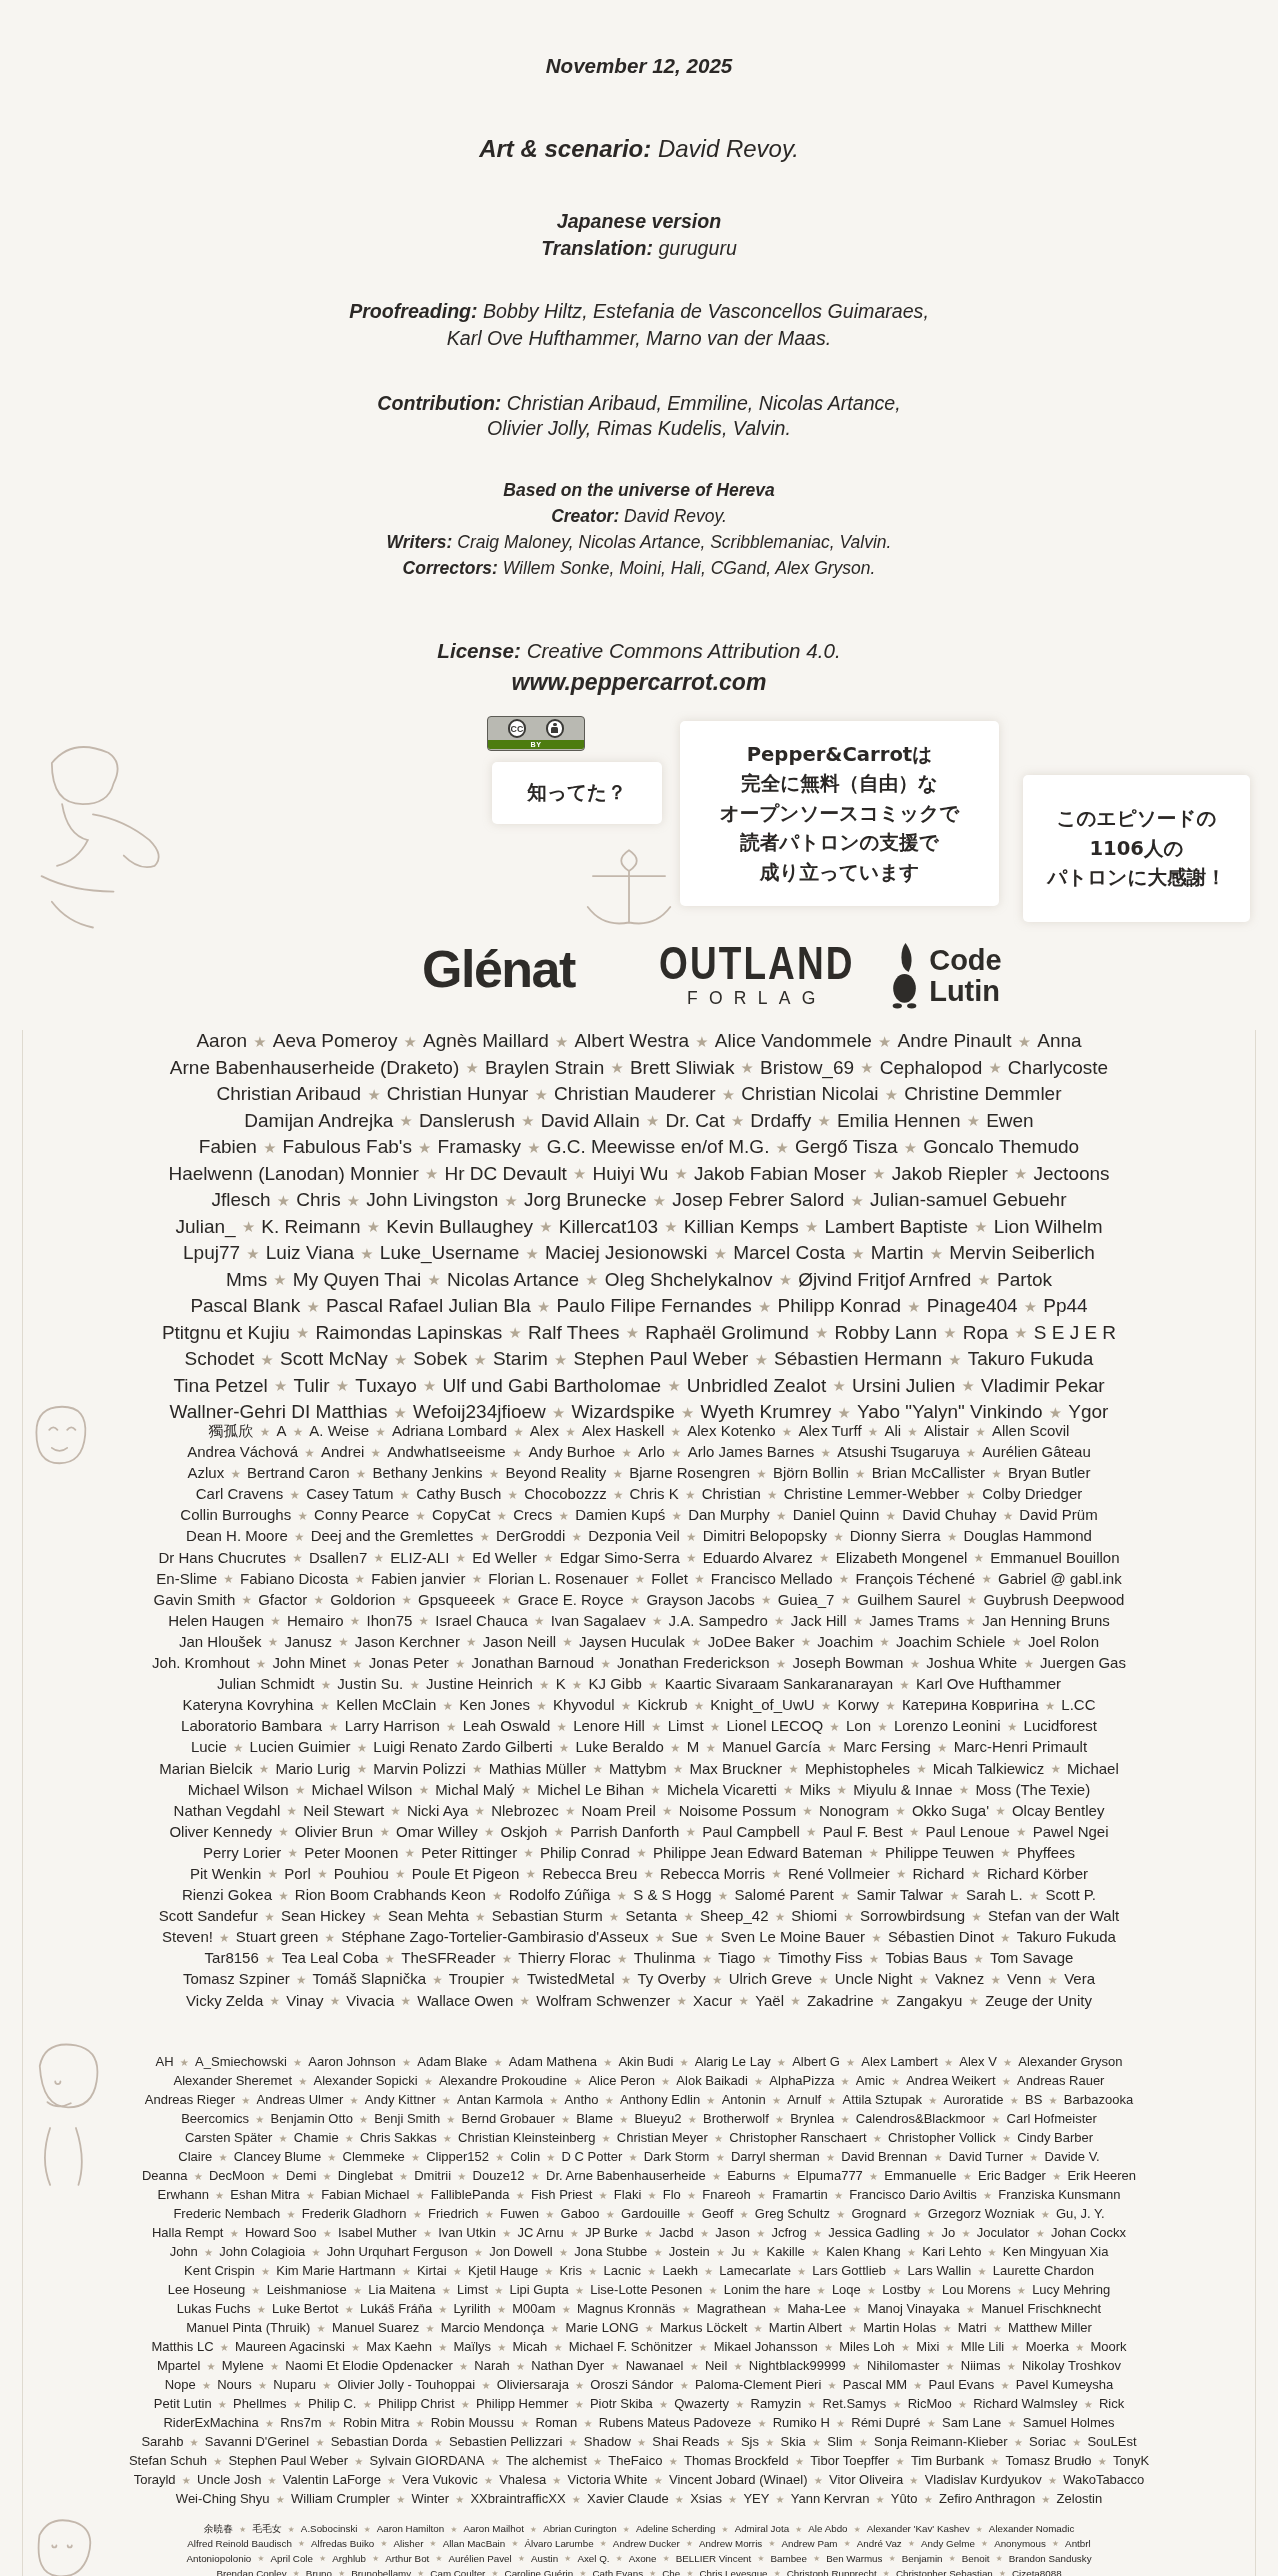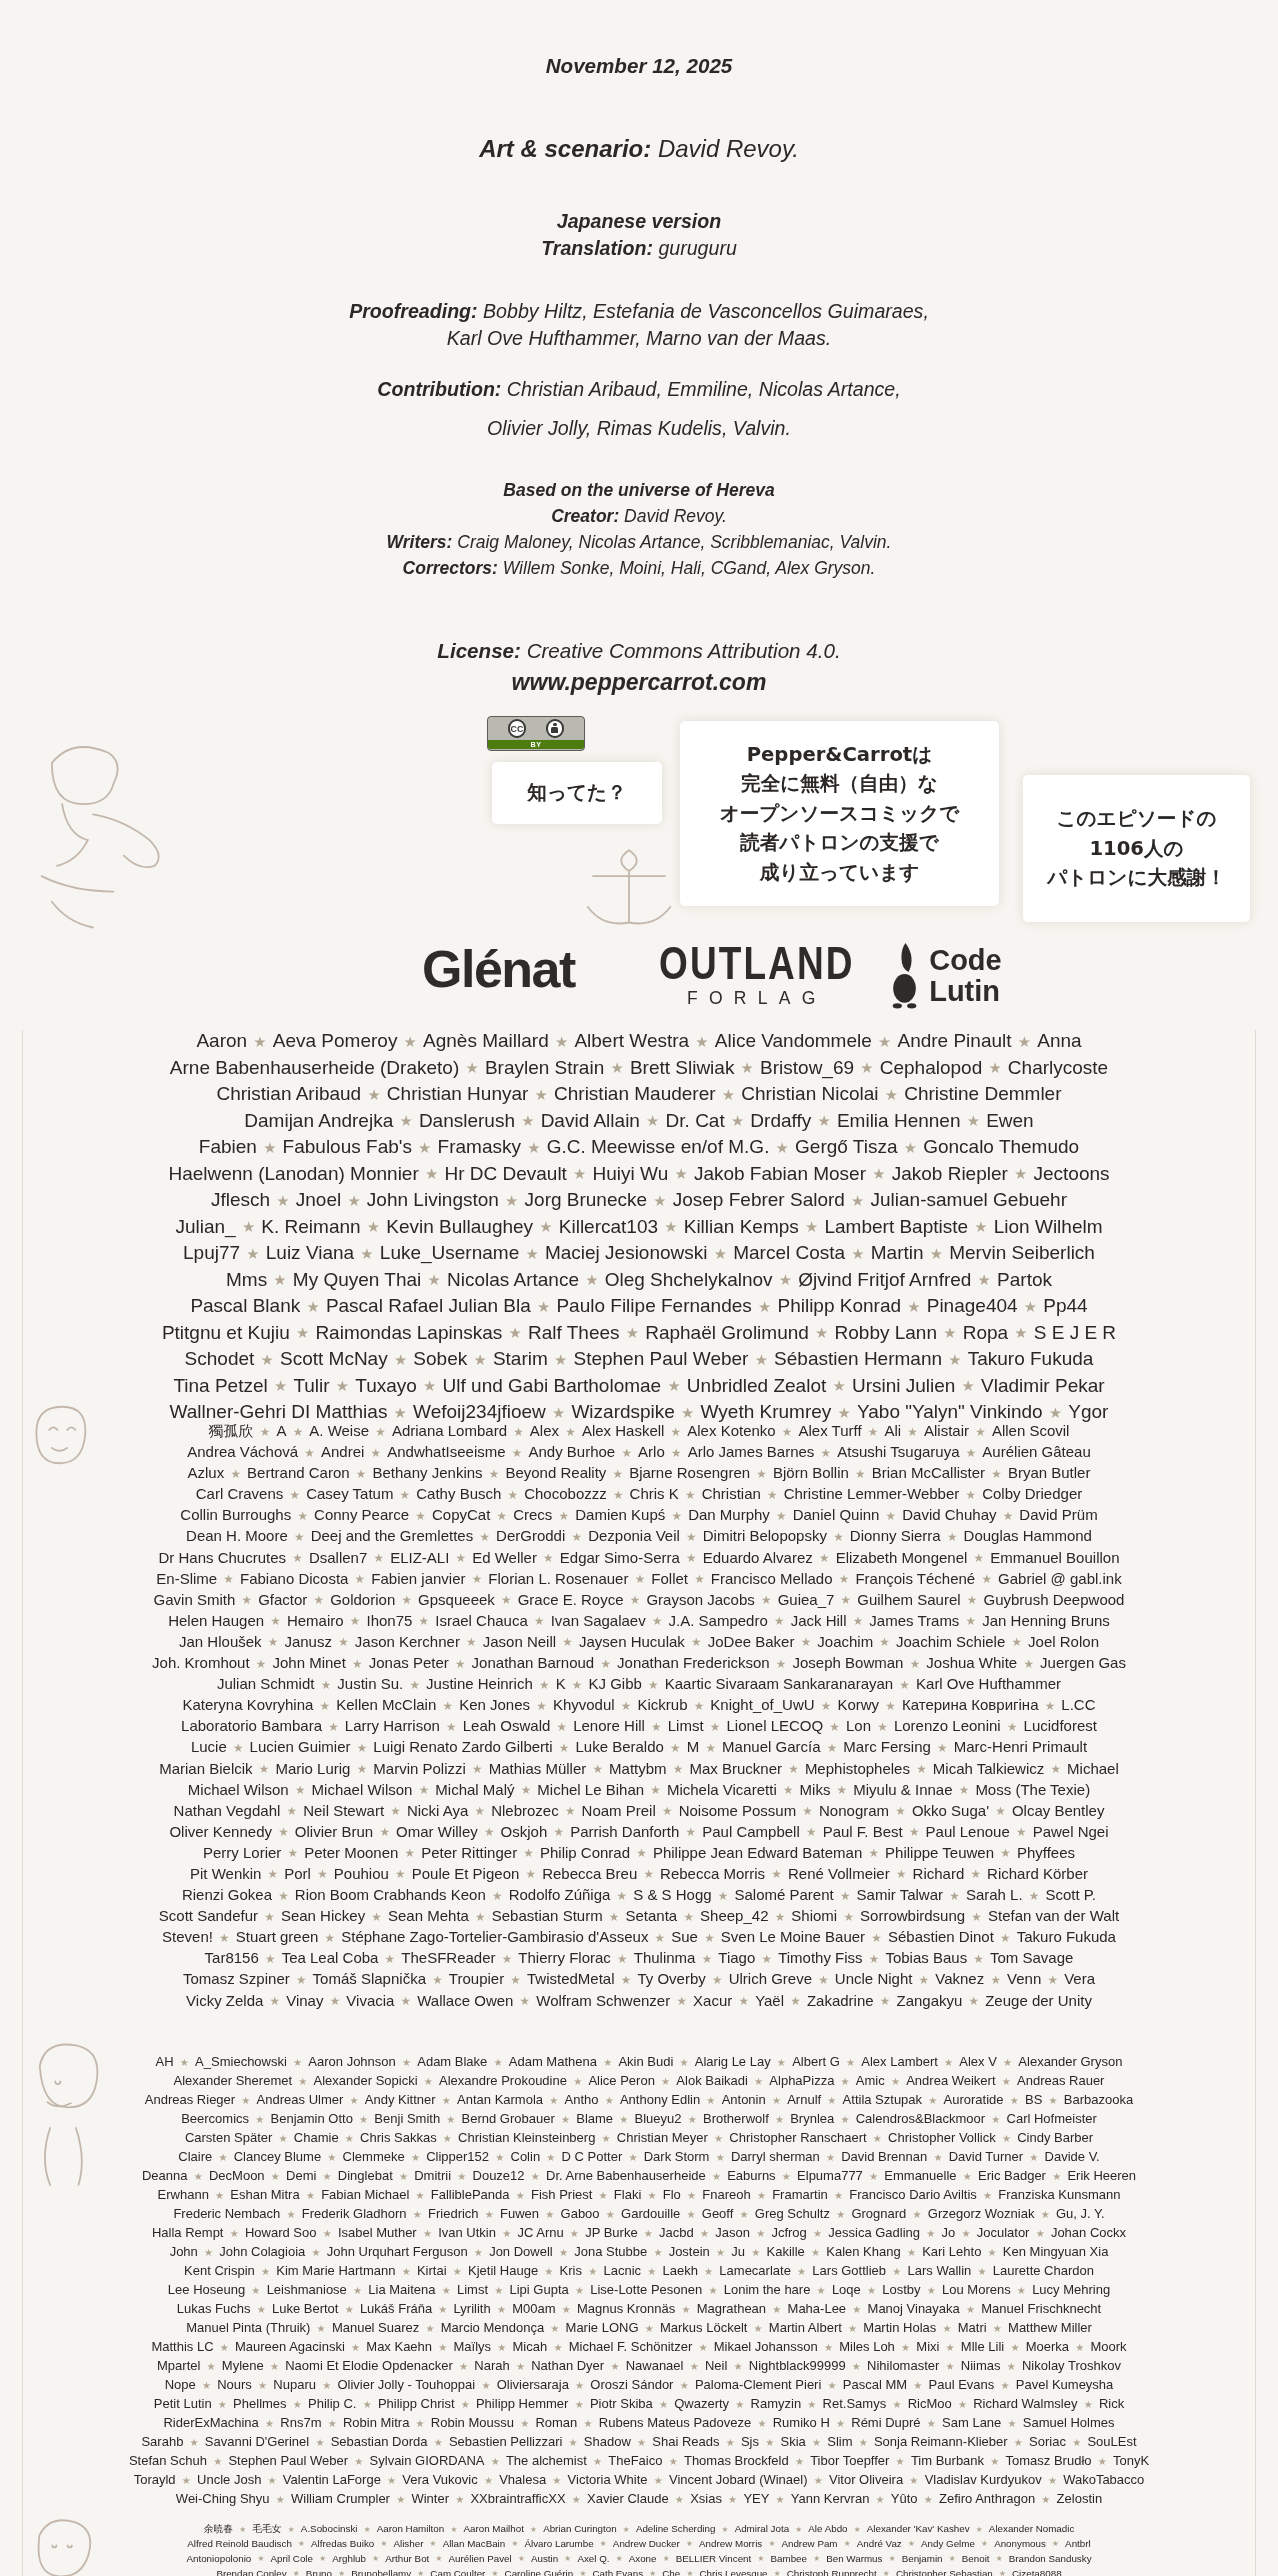--- a/index.html
+++ b/index.html
@@ -58,21 +58,21 @@
   <div class="center b hline" style="top:210px;">Japanese version</div>
   <div class="center hline" style="top:237px;">
     <span class="b">Translation:</span><span> guruguru</span>
   </div>
 
   <div class="center hline" style="top:300px;">
     <span class="b">Proofreading:</span><span> Bobby Hiltz, Estefania de Vasconcellos Guimaraes,</span>
   </div>
   <div class="center hline" style="top:327px;">Karl Ove Hufthammer, Marno van der Maas.</div>
 
-  <div class="center hline" style="top:378px;">
+  <div class="center hline" style="top:392px;">
     <span class="b">Contribution:</span><span> Christian Aribaud, Emmiline, Nicolas Artance,</span>
   </div>
   <div class="center hline" style="top:417px;">Olivier Jolly, Rimas Kudelis, Valvin.</div>
 
   <div class="center b" style="top:480px;font-size:17.5px;">Based on the universe of Hereva</div>
   <div class="center" style="top:506px;font-size:17.5px;">
     <span class="b">Creator:</span><span> David Revoy.</span>
   </div>
   <div class="center" style="top:532px;font-size:17.5px;">
     <span class="b">Writers:</span><span> Craig Maloney, Nicolas Artance, Scribblemaniac, Valvin.</span>
@@ -146,21 +146,21 @@
   <div class="edge" style="left:21.6px;"></div>
   <div class="edge" style="left:1255px;"></div>
 
   <div id="tier1" class="patrons">
       <div class="pl"><span>Aaron</span><span class="star">★</span><span>Aeva Pomeroy</span><span class="star">★</span><span>Agnès Maillard</span><span class="star">★</span><span>Albert Westra</span><span class="star">★</span><span>Alice Vandommele</span><span class="star">★</span><span>Andre Pinault</span><span class="star">★</span><span>Anna</span></div>
       <div class="pl"><span>Arne Babenhauserheide (Draketo)</span><span class="star">★</span><span>Braylen Strain</span><span class="star">★</span><span>Brett Sliwiak</span><span class="star">★</span><span>Bristow_69</span><span class="star">★</span><span>Cephalopod</span><span class="star">★</span><span>Charlycoste</span></div>
       <div class="pl"><span>Christian Aribaud</span><span class="star">★</span><span>Christian Hunyar</span><span class="star">★</span><span>Christian Mauderer</span><span class="star">★</span><span>Christian Nicolai</span><span class="star">★</span><span>Christine Demmler</span></div>
       <div class="pl"><span>Damijan Andrejka</span><span class="star">★</span><span>Danslerush</span><span class="star">★</span><span>David Allain</span><span class="star">★</span><span>Dr. Cat</span><span class="star">★</span><span>Drdaffy</span><span class="star">★</span><span>Emilia Hennen</span><span class="star">★</span><span>Ewen</span></div>
       <div class="pl"><span>Fabien</span><span class="star">★</span><span>Fabulous Fab's</span><span class="star">★</span><span>Framasky</span><span class="star">★</span><span>G.C. Meewisse en/of M.G.</span><span class="star">★</span><span>Gergő Tisza</span><span class="star">★</span><span>Goncalo Themudo</span></div>
       <div class="pl"><span>Haelwenn (Lanodan) Monnier</span><span class="star">★</span><span>Hr DC Devault</span><span class="star">★</span><span>Huiyi Wu</span><span class="star">★</span><span>Jakob Fabian Moser</span><span class="star">★</span><span>Jakob Riepler</span><span class="star">★</span><span>Jectoons</span></div>
-      <div class="pl"><span>Jflesch</span><span class="star">★</span><span>Jnoel</span><span class="star">★</span><span>John Livingston</span><span class="star">★</span><span>Jorg Brunecke</span><span class="star">★</span><span>Josep Febrer Salord</span><span class="star">★</span><span>Julian-samuel Gebuehr</span></div>
+      <div class="pl"><span>Jflesch</span><span class="star">★</span><span>Chris</span><span class="star">★</span><span>John Livingston</span><span class="star">★</span><span>Jorg Brunecke</span><span class="star">★</span><span>Josep Febrer Salord</span><span class="star">★</span><span>Julian-samuel Gebuehr</span></div>
       <div class="pl"><span>Julian_</span><span class="star">★</span><span>K. Reimann</span><span class="star">★</span><span>Kevin Bullaughey</span><span class="star">★</span><span>Killercat103</span><span class="star">★</span><span>Killian Kemps</span><span class="star">★</span><span>Lambert Baptiste</span><span class="star">★</span><span>Lion Wilhelm</span></div>
       <div class="pl"><span>Lpuj77</span><span class="star">★</span><span>Luiz Viana</span><span class="star">★</span><span>Luke_Username</span><span class="star">★</span><span>Maciej Jesionowski</span><span class="star">★</span><span>Marcel Costa</span><span class="star">★</span><span>Martin</span><span class="star">★</span><span>Mervin Seiberlich</span></div>
       <div class="pl"><span>Mms</span><span class="star">★</span><span>My Quyen Thai</span><span class="star">★</span><span>Nicolas Artance</span><span class="star">★</span><span>Oleg Shchelykalnov</span><span class="star">★</span><span>Øjvind Fritjof Arnfred</span><span class="star">★</span><span>Partok</span></div>
       <div class="pl"><span>Pascal Blank</span><span class="star">★</span><span>Pascal Rafael Julian Bla</span><span class="star">★</span><span>Paulo Filipe Fernandes</span><span class="star">★</span><span>Philipp Konrad</span><span class="star">★</span><span>Pinage404</span><span class="star">★</span><span>Pp44</span></div>
       <div class="pl"><span>Ptitgnu et Kujiu</span><span class="star">★</span><span>Raimondas Lapinskas</span><span class="star">★</span><span>Ralf Thees</span><span class="star">★</span><span>Raphaël Grolimund</span><span class="star">★</span><span>Robby Lann</span><span class="star">★</span><span>Ropa</span><span class="star">★</span><span>S E J E R</span></div>
       <div class="pl"><span>Schodet</span><span class="star">★</span><span>Scott McNay</span><span class="star">★</span><span>Sobek</span><span class="star">★</span><span>Starim</span><span class="star">★</span><span>Stephen Paul Weber</span><span class="star">★</span><span>Sébastien Hermann</span><span class="star">★</span><span>Takuro Fukuda</span></div>
       <div class="pl"><span>Tina Petzel</span><span class="star">★</span><span>Tulir</span><span class="star">★</span><span>Tuxayo</span><span class="star">★</span><span>Ulf und Gabi Bartholomae</span><span class="star">★</span><span>Unbridled Zealot</span><span class="star">★</span><span>Ursini Julien</span><span class="star">★</span><span>Vladimir Pekar</span></div>
       <div class="pl"><span>Wallner-Gehri DI Matthias</span><span class="star">★</span><span>Wefoij234jfioew</span><span class="star">★</span><span>Wizardspike</span><span class="star">★</span><span>Wyeth Krumrey</span><span class="star">★</span><span>Yabo "Yalyn" Vinkindo</span><span class="star">★</span><span>Ygor</span></div>
     </div>
   <div id="tier2" class="patrons">

